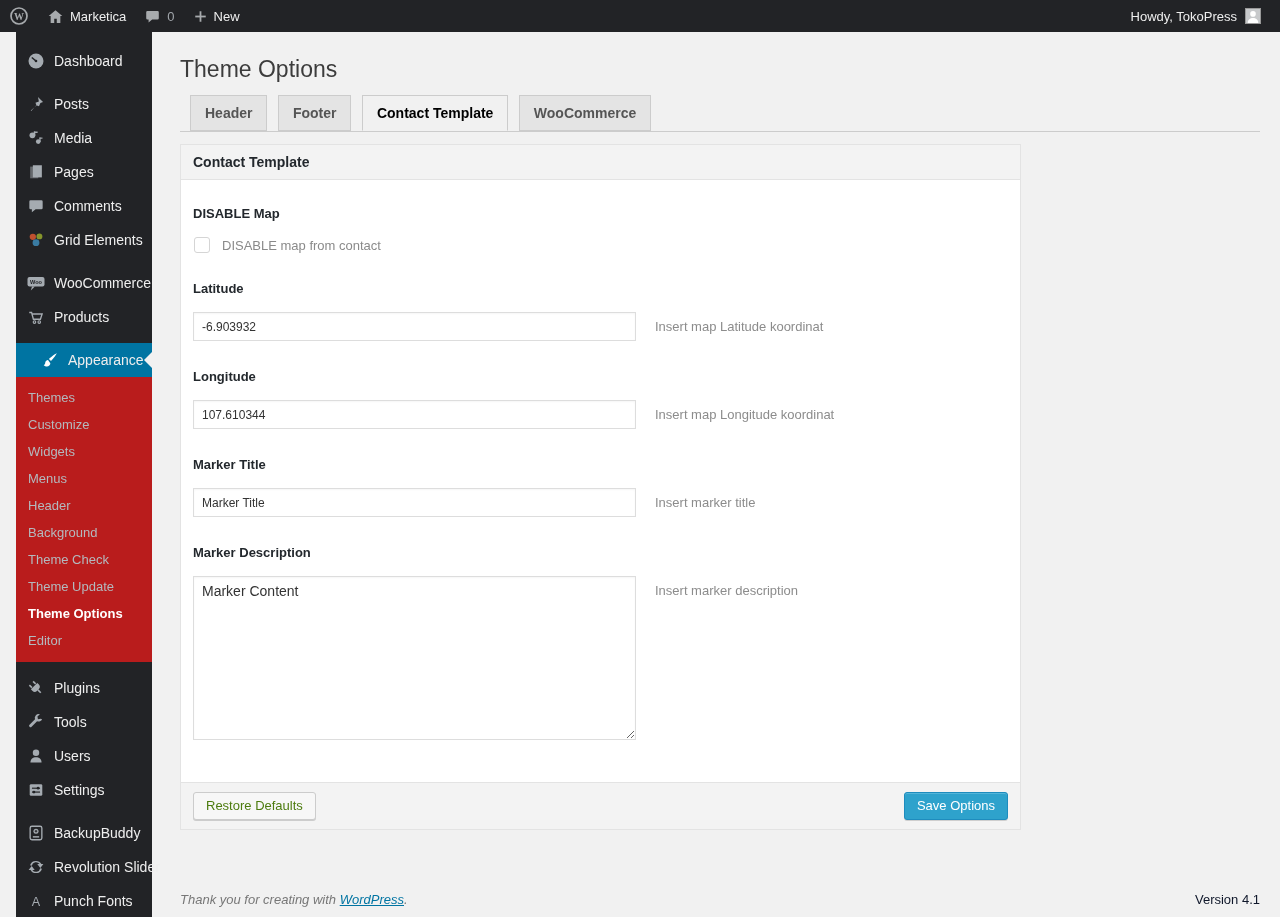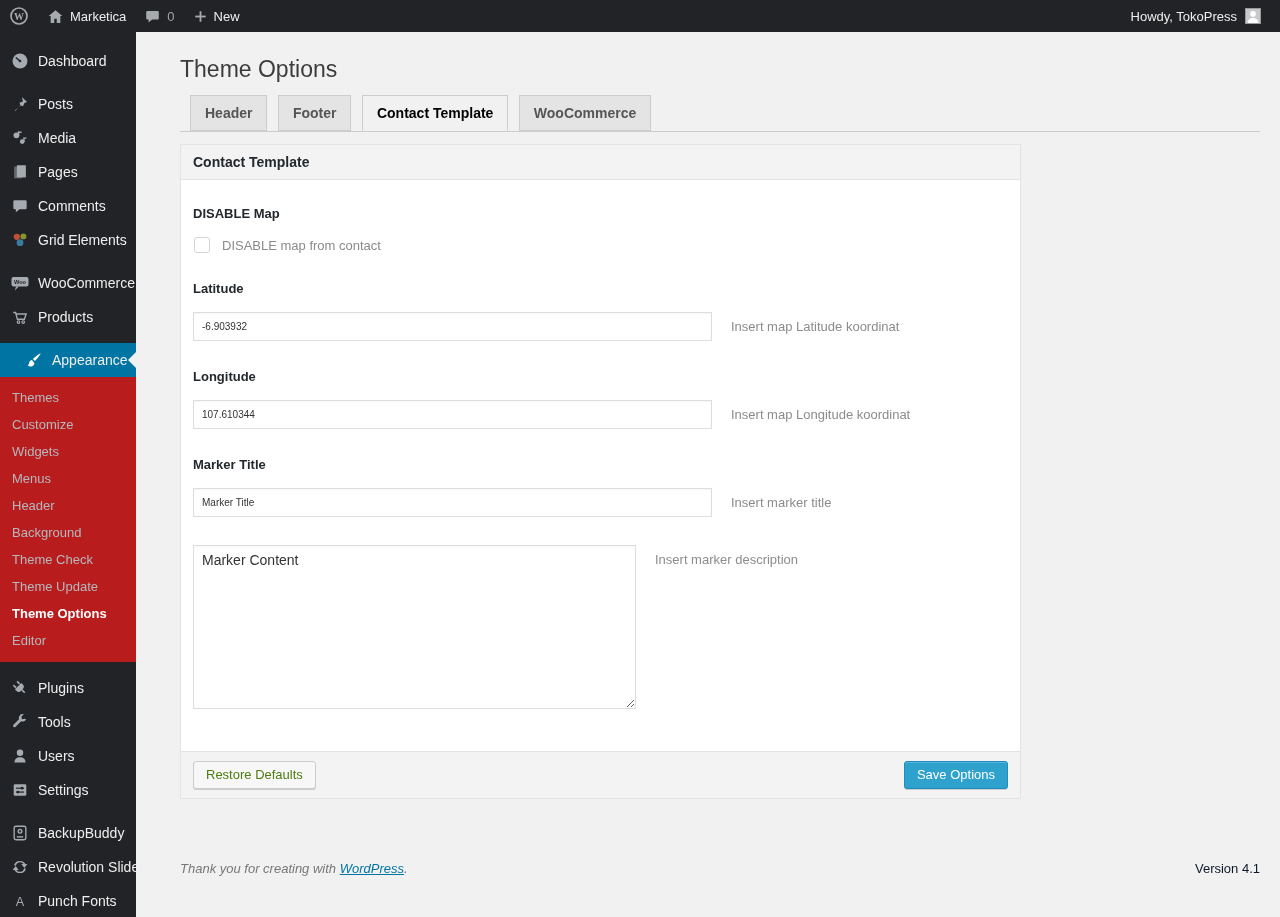--- a/index.html
+++ b/index.html
@@ -26,21 +26,21 @@
   .ab-count { color: #a0a5aa; margin-left: 6px; }
   .ab-right { display: flex; align-items: center; height: 32px; padding-right: 10px; }
   .howdy { margin-right: 8px; color: #eee; }
   .avatar {
     width: 16px; height: 16px; background: #c7c9cb; border: 1px solid #999;
     display: flex; align-items: flex-end; justify-content: center; overflow: hidden;
   }
 
   
   .sidebar {
-    position: absolute; top: 32px; left: 0; width: 136px; height: 885px;
+    position: absolute; top: 32px; left: 16px; width: 136px; height: 885px;
     background: #222326; color: #eee; padding-top: 12px; font-size: 14px;
   }
   .menu-item {
     height: 34px; display: flex; align-items: center; padding: 0 8px;
     cursor: pointer; position: relative;
   }
   .mi-icon { width: 20px; height: 20px; margin: 0 8px 0 2px; color: #a5abb1; flex: none; display: flex; align-items: center; justify-content: center; }
   .mi-icon svg { display: block; }
   .mi-label { color: #eee; white-space: nowrap; }
   .menu-sep { height: 9px; }
@@ -89,21 +89,21 @@
   .field-label { font-size: 13px; font-weight: bold; color: #23282d; margin-bottom: 16px; }
   .check-row { display: flex; align-items: center; margin-bottom: 12px; }
   .checkbox {
     appearance: none; -webkit-appearance: none; width: 16px; height: 16px;
     border: 1px solid #d5d5d5; border-radius: 3px; background: #fff; margin: 0 12px 0 1px;
     cursor: pointer;
   }
   .check-label { font-size: 13px; color: #8a8a8a; cursor: pointer; }
   .input-row { display: flex; align-items: flex-start; }
   .text-input {
-    width: 519px; height: 29px; padding: 4px 8px; font-size: 10px; color: #333;
+    width: 443px; height: 29px; padding: 4px 8px; font-size: 12px; color: #333;
     border: 1px solid #ddd; background: #fff; font-family: "Liberation Sans", sans-serif;
     box-shadow: inset 0 1px 2px rgba(0,0,0,.04); outline: none;
   }
   .help-text { font-size: 13px; color: #8c8c8c; margin-left: 19px; padding-top: 7px; }
   .textarea {
     width: 443px; height: 164px; padding: 6px 8px; font-size: 14px; color: #333;
     border: 1px solid #ddd; background: #fff; font-family: "Liberation Sans", sans-serif;
     box-shadow: inset 0 1px 2px rgba(0,0,0,.04); outline: none; resize: both;
   }
   .panel-footer {
@@ -425,20 +425,21 @@
 
       <div class="field">
         <div class="field-label">Marker Title</div>
         <div class="input-row">
           <input type="text" class="text-input" value="Marker Title" style="">
           <span class="help-text">Insert marker title</span>
         </div>
       </div>
 
       <div class="field" style="margin-bottom:0">
+        <div class="field-label">Marker Description</div>
         <div class="input-row">
           <textarea class="textarea" style="">Marker Content</textarea>
           <span class="help-text">Insert marker description</span>
         </div>
       </div>
 
     </div>
 
     <div class="panel-footer">
       <button class="btn btn-secondary">Restore Defaults</button>

